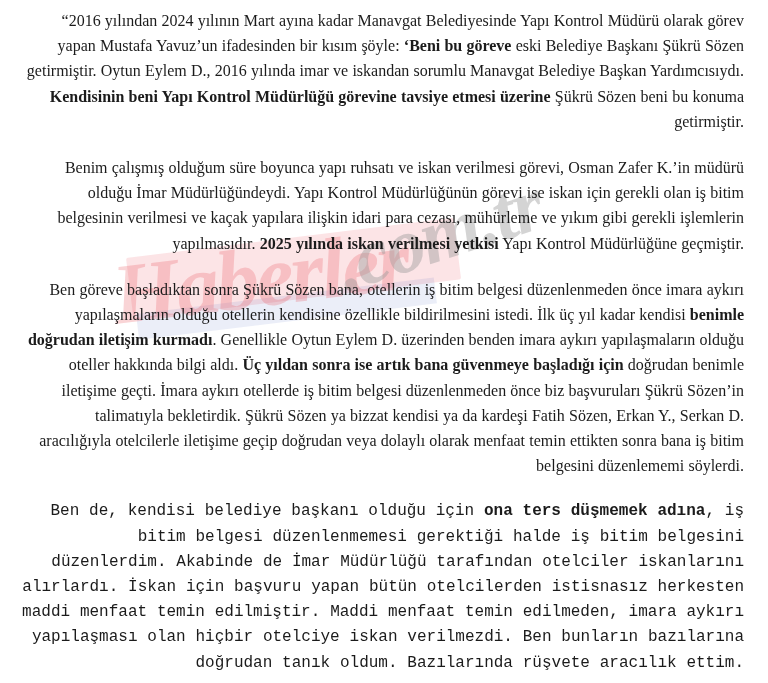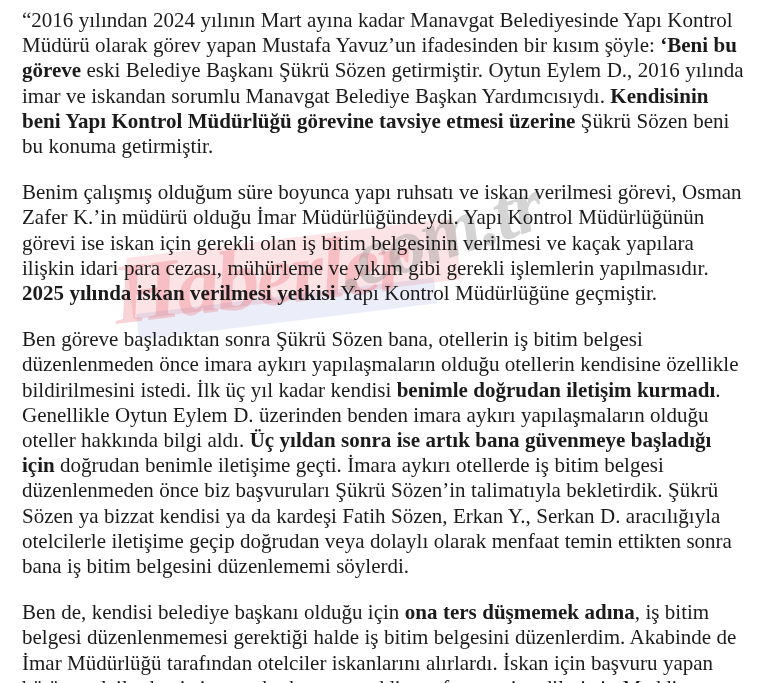--- a/index.html
+++ b/index.html
@@ -91,28 +91,29 @@
   
   #article {
     position: absolute;
     left: 22px;
     top: 8px;
     width: 722px;
     z-index: 2;
   }
   .para {
     margin: 0 0 21px 0;
-    font-size: 21px;
+    font-size: 16px;
     line-height: 25.2px;
     color: #1b1b1b;
-    text-align: left;
+    text-align: right;
     word-spacing: 0.2px;
   }
   .para:last-child {
     margin-bottom: 13px;
+    font-family: Liberation Mono, monospace;
   }
   .para b {
     font-weight: 700;
   }
 </style>
 </head>
 <body>
 
 <div id="doc-root">
 

